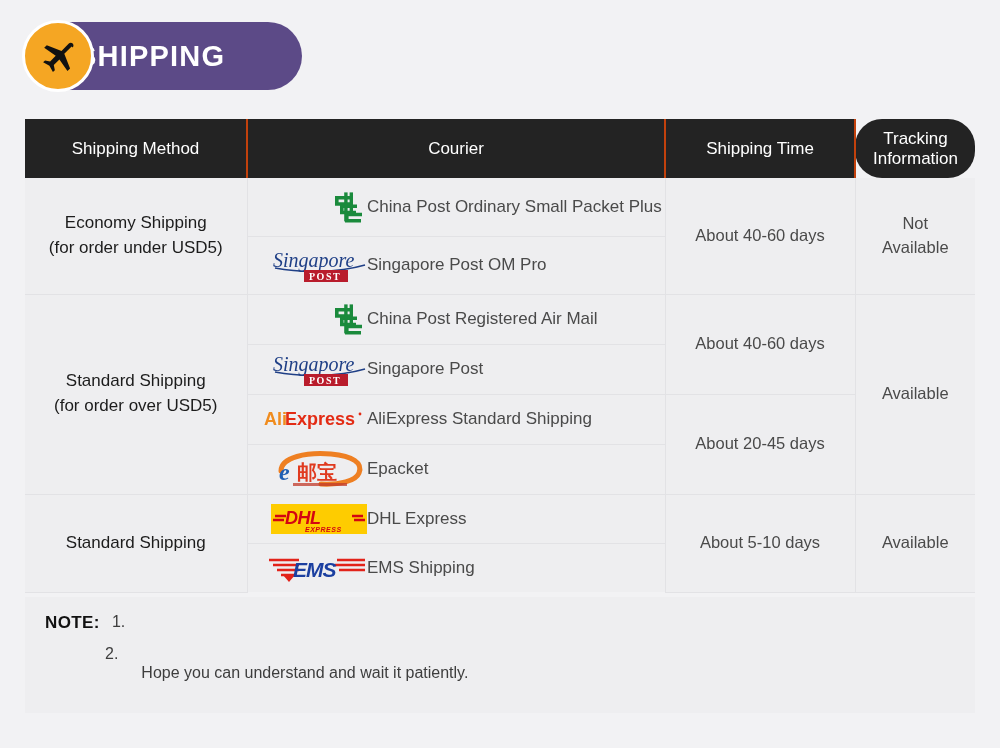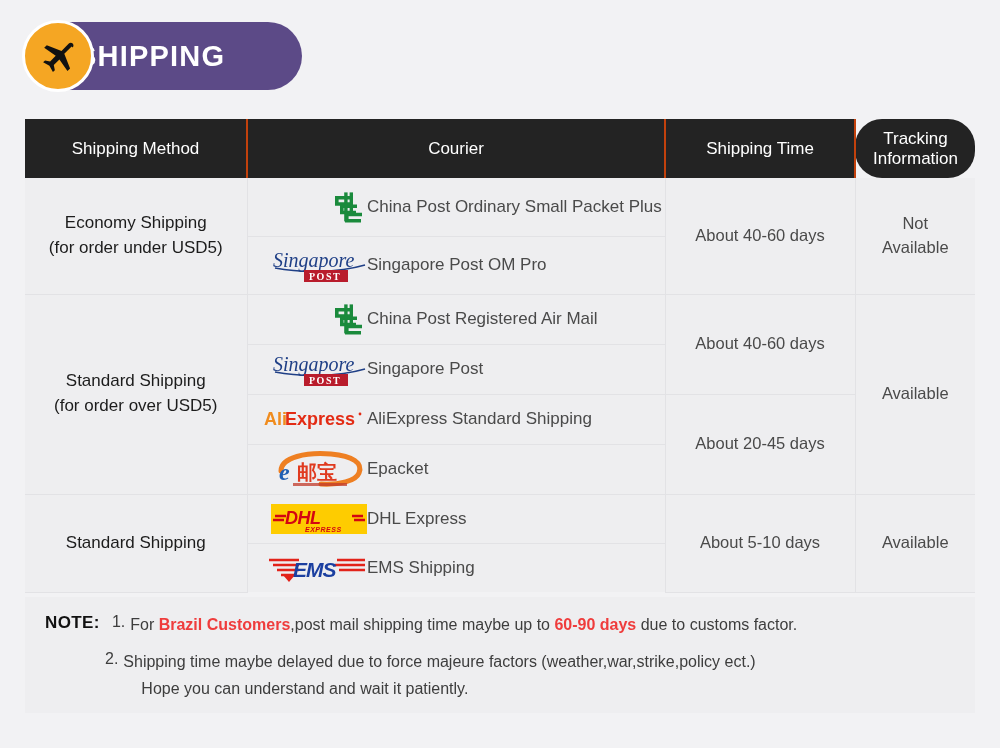--- a/index.html
+++ b/index.html
@@ -148,21 +148,21 @@
   .hl-red {
     color: #ef3c3c;
     font-weight: bold;
   }
   #note-row-2 {
     margin-top: 12px;
     margin-left: 60px;
   }
   #note-line-2b {
     margin-left: 18px;
-    margin-top: 2px;
+    margin-top: 16px;
   }
 </style>
 </head>
 <body>
 
 <div id="shipping-badge">
   <div id="badge-icon-wrap">
     <svg width="42" height="42" viewBox="0 0 24 24" aria-hidden="true">
       <path fill="#111111" d="M20.4 7.1c.6-.6.6-1.6 0-2.2-.6-.6-1.6-.6-2.2 0l-4.2 4.2-8.4-3.3-1.5 1.5 6.6 4.6-3.2 3.2-2.9-.6-1.1 1.1 3.6 2 2 3.6 1.1-1.1-.6-2.9 3.2-3.2 4.6 6.6 1.5-1.5-3.3-8.4 4.2-4.2z"></path>
     </svg>
@@ -326,22 +326,20 @@
       </td>
       <td class="courier-name">EMS Shipping</td>
     </tr>
   </tbody>
 </table>
 
 <div id="note-block">
   <div class="note-row">
     <span id="note-label">NOTE:</span>
     <span class="note-num">1.</span>
-    <span class="note-text"><span>For </span><span class="hl-red">Brazil Customers</span><span>,post mail shipping time maybe up to </span><span class="hl-red">60-90 days</span><span> due to customs factor.</span></span>
   </div>
   <div class="note-row" id="note-row-2">
     <span class="note-num">2.</span>
     <span class="note-text">
-      <span>Shipping time maybe delayed due to force majeure factors (weather,war,strike,policy ect.)</span>
       <div id="note-line-2b">Hope you can understand and wait it patiently.</div>
     </span>
   </div>
 </div>
 
 </body></html>

